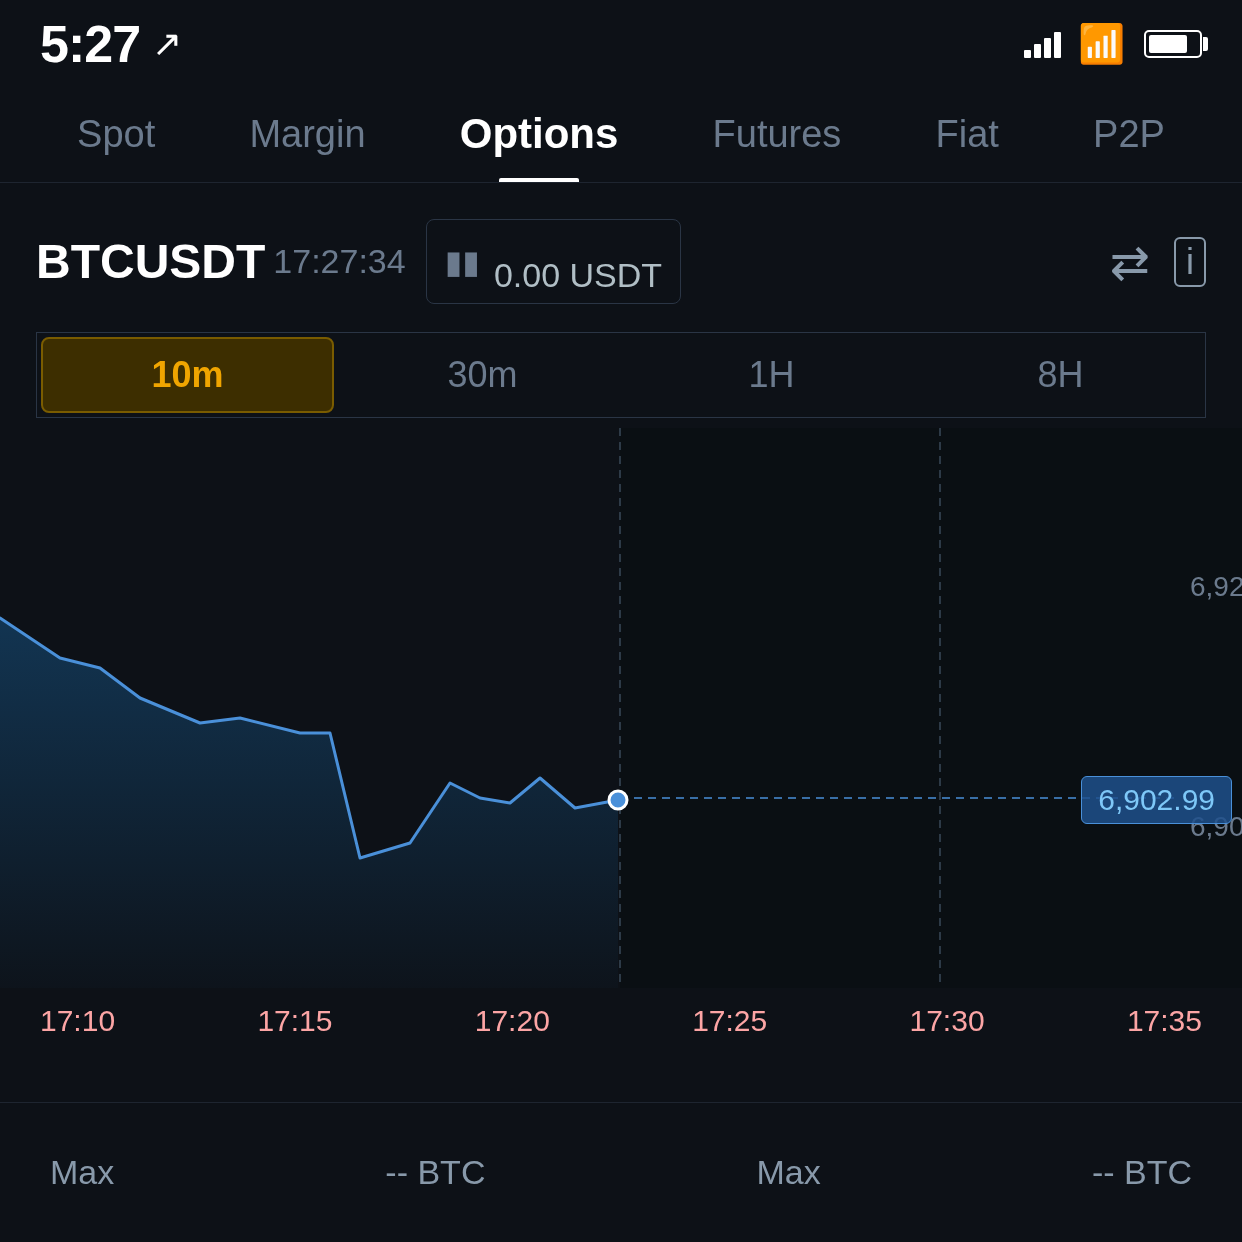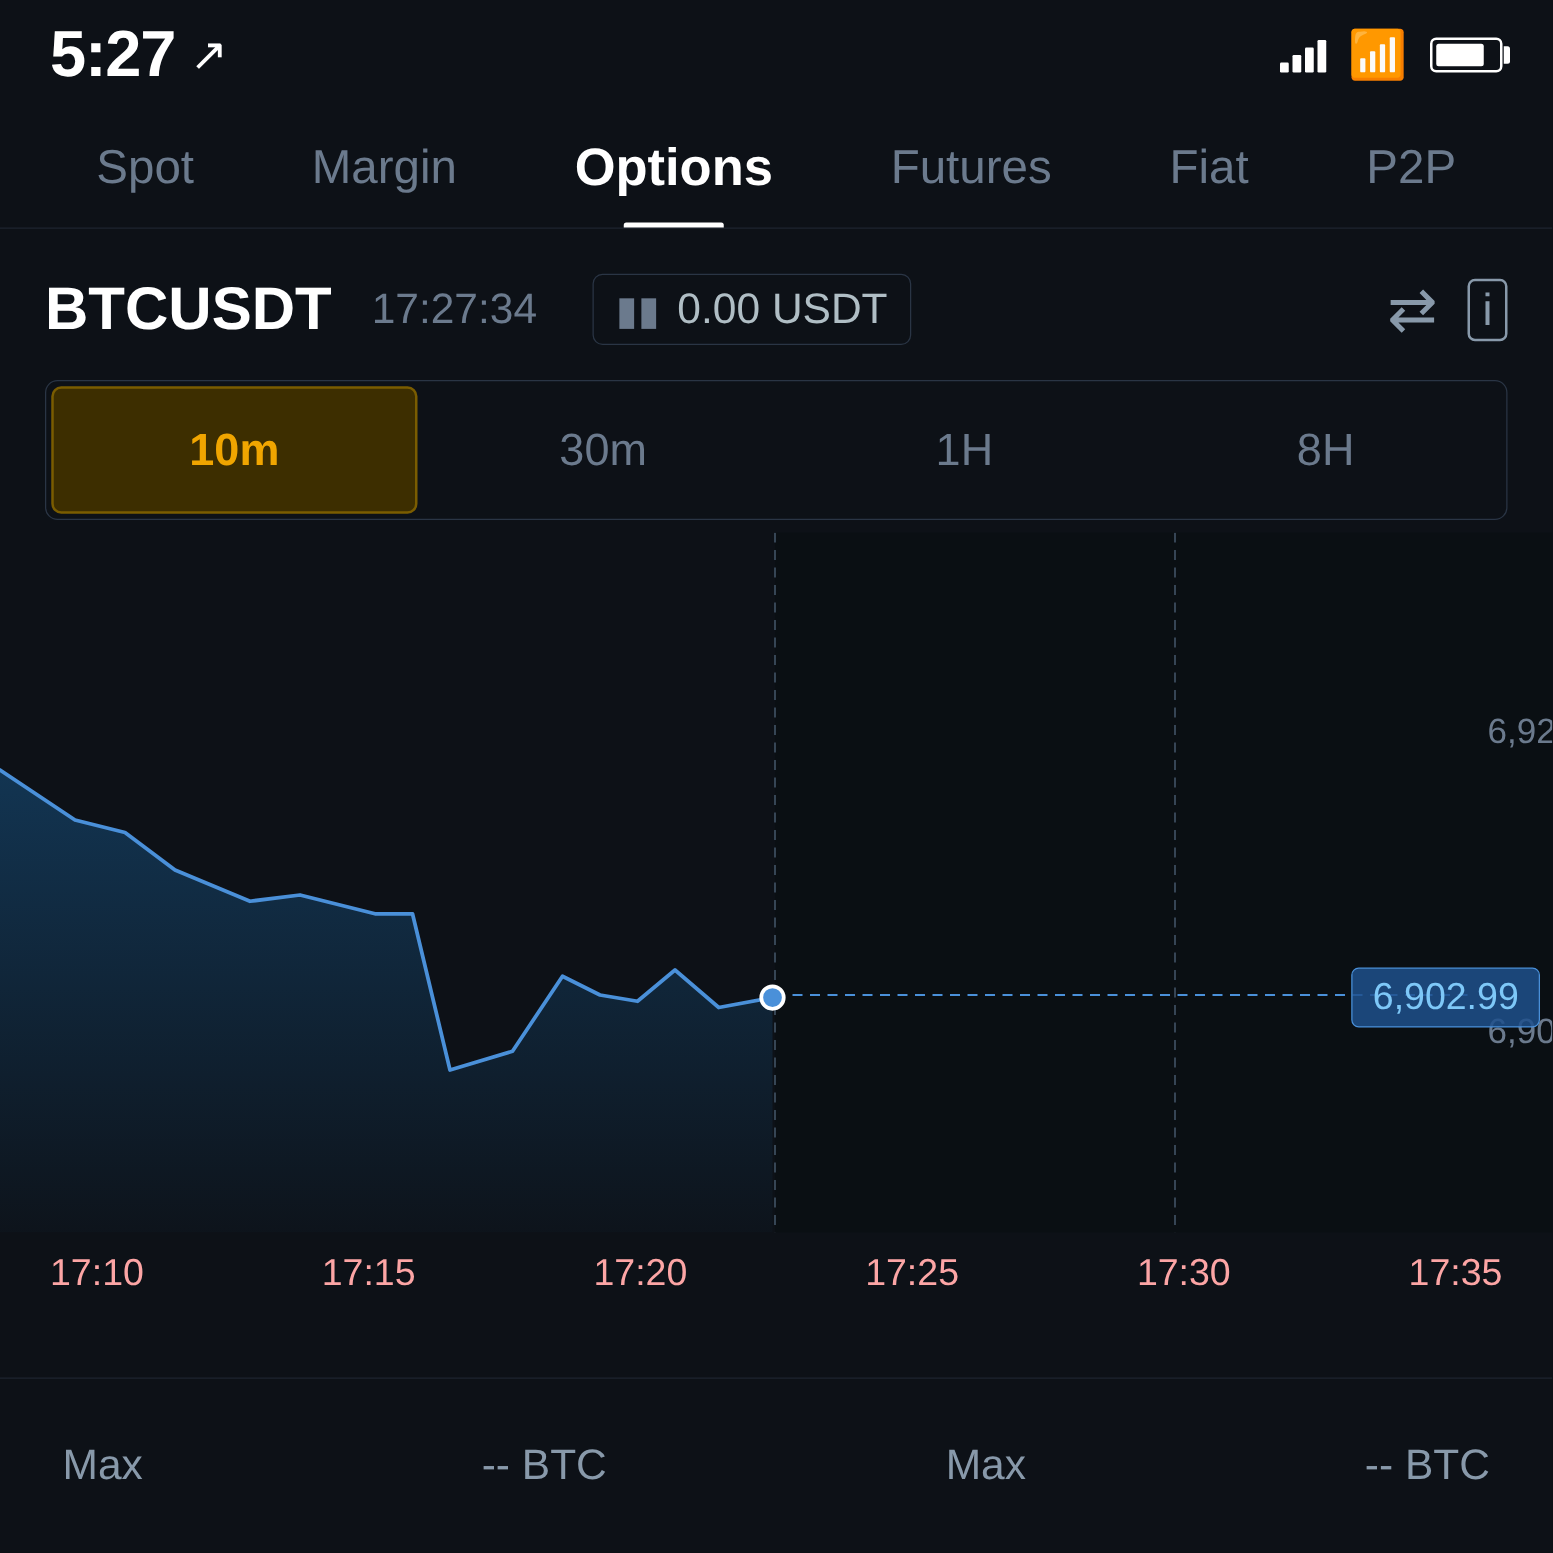--- a/index.html
+++ b/index.html
@@ -97,21 +97,20 @@
       height: 4px;
       background: #ffffff;
       border-radius: 2px 2px 0 0;
     }
 
     
     .header-row {
       display: flex;
       align-items: center;
       padding: 36px 36px 20px;
-      gap: 24px;
     }
     .pair-name {
       font-size: 48px;
       font-weight: 700;
       color: #ffffff;
     }
     .timestamp {
       font-size: 34px;
       color: #6b7a8d;
       margin-left: 8px;
@@ -122,36 +121,37 @@
       gap: 14px;
       margin-left: 20px;
       background: transparent;
       border: 1.5px solid #2a3545;
       border-radius: 8px;
       padding: 8px 18px;
     }
     .balance-text {
       font-size: 34px;
       color: #b0bec5;
+      margin-top: 28px;
     }
     .header-actions {
       margin-left: auto;
       display: flex;
       gap: 24px;
       align-items: center;
     }
 
     
     .time-selector {
       display: flex;
       margin: 8px 36px;
       border: 1.5px solid #2a3545;
-      border-radius: 10px;
+      border-radius: 0;
       overflow: hidden;
-      height: 112px;
+      height: 86px;
     }
     .time-btn {
       flex: 1;
       display: flex;
       align-items: center;
       justify-content: center;
       font-size: 36px;
       color: #6b7a8d;
       cursor: pointer;
       background: transparent;

